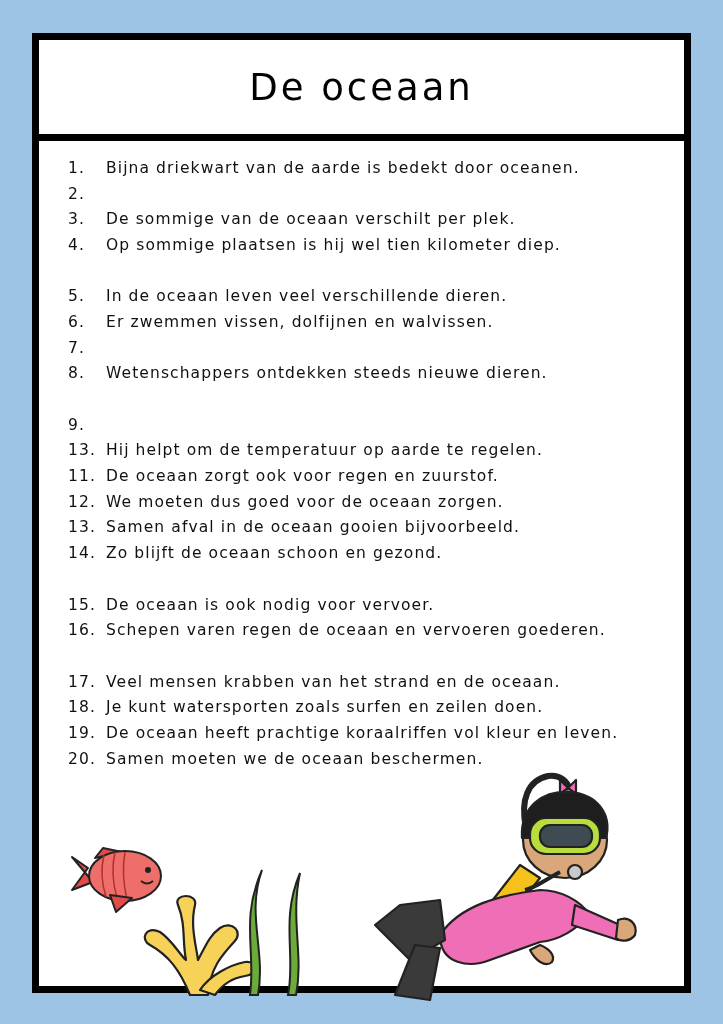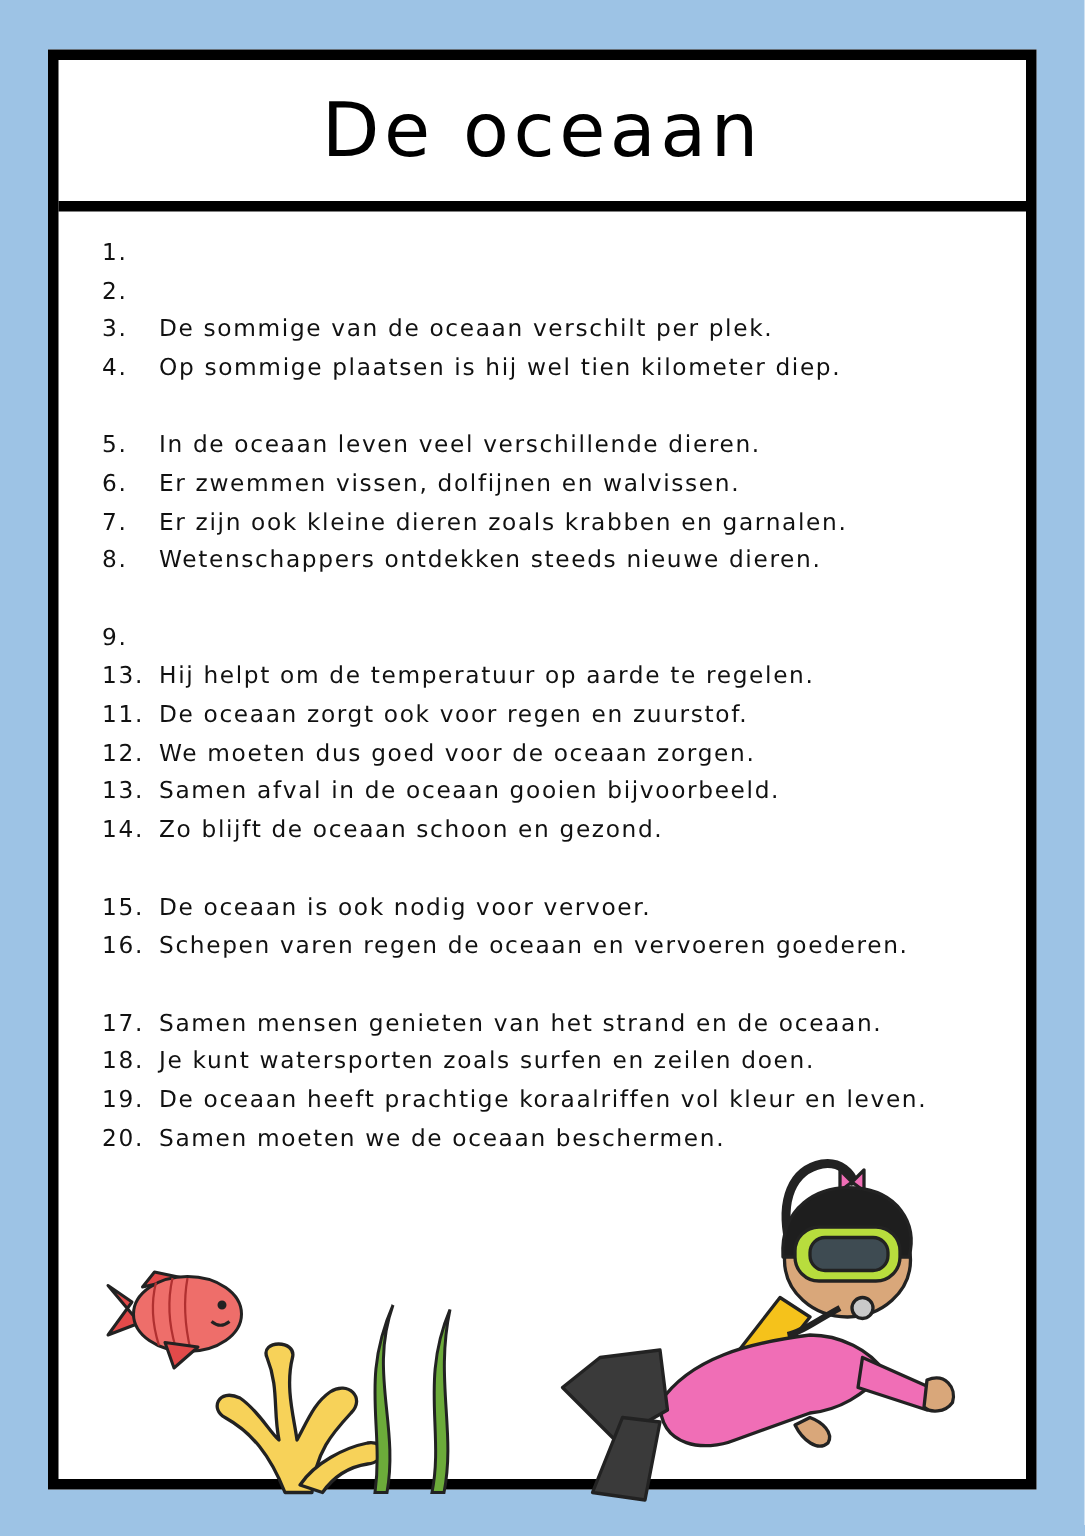--- a/index.html
+++ b/index.html
@@ -1,35 +1,36 @@
 <!DOCTYPE html>
 <html><head>
 <meta charset="utf-8">
 <style>
   html,body{margin:0;padding:0;}
   body{width:723px;height:1024px;background:#9dc3e5;position:relative;overflow:hidden;font-family:"DejaVu Sans","Liberation Sans",sans-serif;}
   .frame{position:absolute;left:32px;top:33px;width:645px;height:946px;border:7px solid #000;background:#fff;}
   .title-box{position:absolute;left:0;top:0;right:0;height:94px;display:flex;align-items:center;justify-content:center;border-bottom:7px solid #000;}
-  .title{font-size:50px;letter-spacing:3px;color:#000;font-weight:normal;}
+  .title{font-size:37px;letter-spacing:3px;color:#000;font-weight:normal;}
   .list{position:absolute;left:29px;top:115px;right:10px;margin:0;padding:0;list-style:none;}
   .item{display:flex;height:25.7px;align-items:center;font-size:15.5px;letter-spacing:1.1px;color:#111;white-space:nowrap;}
   .num{width:38px;flex:none;}
   .gap{height:25.7px;}
   .illus{position:absolute;left:0;top:0;width:723px;height:1024px;pointer-events:none;}
 </style>
 </head>
 <body>
 
 <div class="frame">
   <div class="title-box">
     <h1 class="title">De oceaan</h1>
   </div>
   <ul class="list" id="list">
       <li class="item">
         <span class="num">1.</span>
+        <span>Bijna driekwart van de aarde is bedekt door oceanen.</span>
       </li>
       <li class="item">
         <span class="num">2.</span>
       </li>
       <li class="item">
         <span class="num">3.</span>
         <span>De sommige van de oceaan verschilt per plek.</span>
       </li>
       <li class="item">
         <span class="num">4.</span>
@@ -39,21 +40,20 @@
       <li class="item">
         <span class="num">5.</span>
         <span>In de oceaan leven veel verschillende dieren.</span>
       </li>
       <li class="item">
         <span class="num">6.</span>
         <span>Er zwemmen vissen, dolfijnen en walvissen.</span>
       </li>
       <li class="item">
         <span class="num">7.</span>
-        <span>Er zijn ook kleine dieren zoals krabben en garnalen.</span>
       </li>
       <li class="item">
         <span class="num">8.</span>
         <span>Wetenschappers ontdekken steeds nieuwe dieren.</span>
       </li>
       <li class="gap"></li>
       <li class="item">
         <span class="num">9.</span>
       </li>
       <li class="item">
@@ -81,21 +81,21 @@
         <span class="num">15.</span>
         <span>De oceaan is ook nodig voor vervoer.</span>
       </li>
       <li class="item">
         <span class="num">16.</span>
         <span>Schepen varen regen de oceaan en vervoeren goederen.</span>
       </li>
       <li class="gap"></li>
       <li class="item">
         <span class="num">17.</span>
-        <span>Samen mensen genieten van het strand en de oceaan.</span>
+        <span>Veel mensen krabben van het strand en de oceaan.</span>
       </li>
       <li class="item">
         <span class="num">18.</span>
         <span>Je kunt watersporten zoals surfen en zeilen doen.</span>
       </li>
       <li class="item">
         <span class="num">19.</span>
         <span>De oceaan heeft prachtige koraalriffen vol kleur en leven.</span>
       </li>
       <li class="item">

